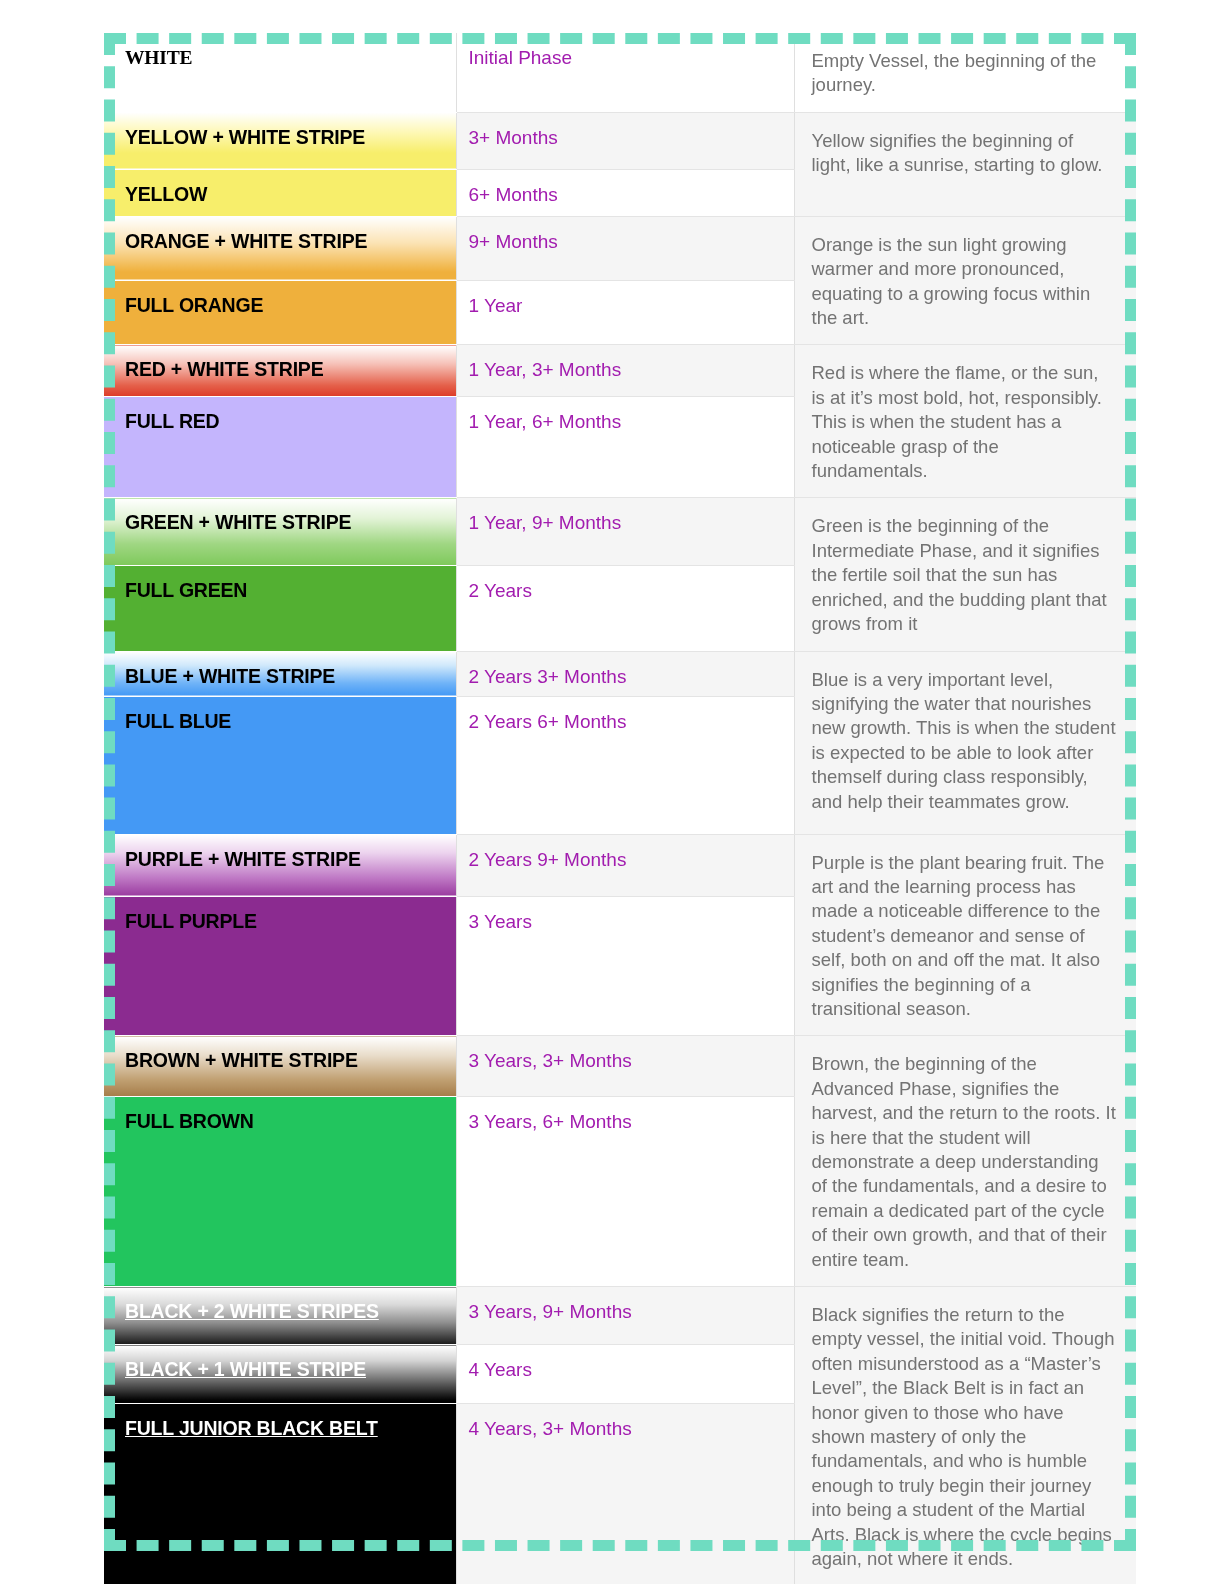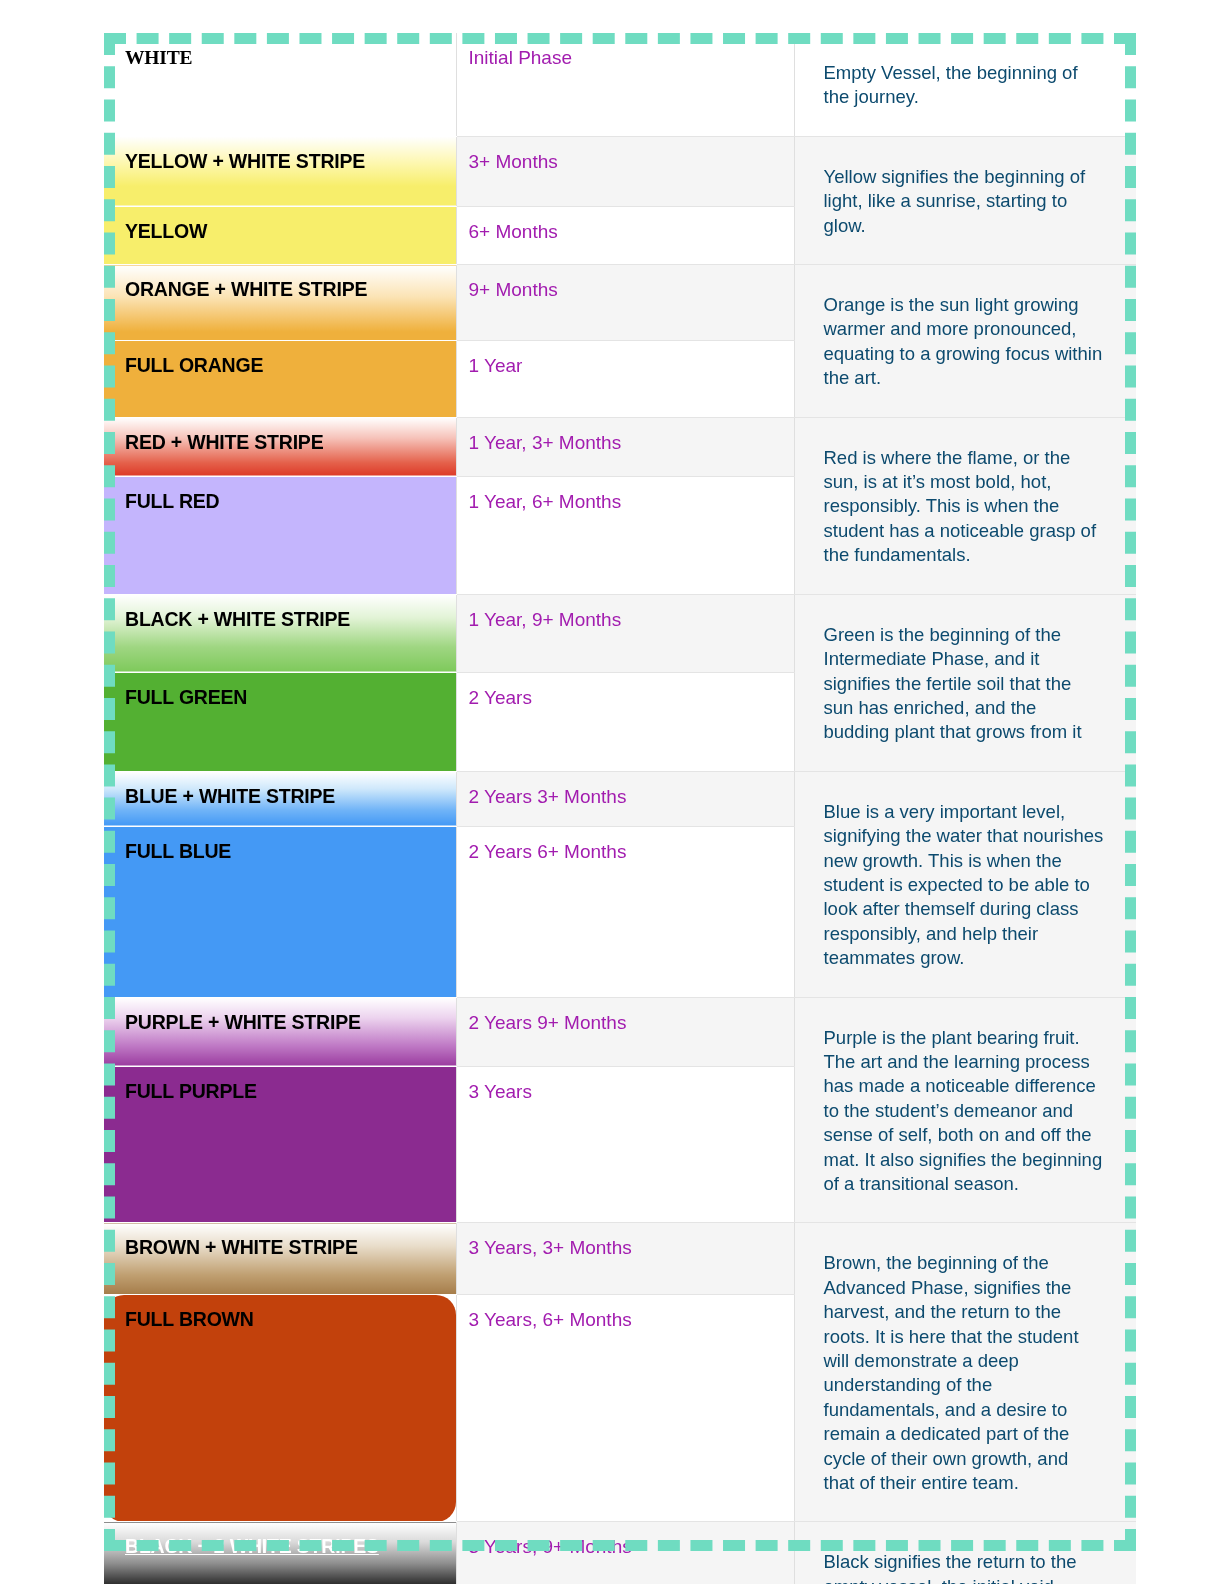--- a/index.html
+++ b/index.html
@@ -68,44 +68,44 @@
     display:block;
     font-size:19px;
     color:#a21caf;
     padding:13px 0 0 12px;
     line-height:1.25;
   }
   td.desc{
     border-bottom:1px solid #e4e4e4;
   }
   td.desc p{
-    margin:16px;
+    margin:4px;
     font-size:18.5px;
-    color:#0c4a6e;
+    color:#737373;
     padding:12px 16px 10px 13px;
     line-height:1.32;
   }
   .bg-white{background:#ffffff;}
   .bg-gray{background:#f5f5f5;}
 
   tr.r-white td.belt{background:#ffffff;font-family:Liberation Serif, serif;}
   tr.r-ystripe td.belt{background:linear-gradient(to bottom,#ffffff 0%,#fdf7b0 38%,#f7ee6b 72%,#f7ee6b 100%);}
   tr.r-yellow  td.belt{background:#f7ee6b;}
   tr.r-ostripe td.belt{background:linear-gradient(to bottom,#ffffff 0%,#fbe3b4 42%,#efb03c 88%,#efb03c 100%);}
   tr.r-orange  td.belt{background:#efb03c;}
   tr.r-rstripe td.belt{background:linear-gradient(to bottom,#ffffff 0%,#f6c3ba 35%,#e4614b 78%,#dd3b28 100%);}
   tr.r-red     td.belt{background:#c4b5fd;}
   tr.r-gstripe td.belt{background:linear-gradient(to bottom,#ffffff 0%,#e2f3d6 30%,#9fd682 68%,#7ec95b 100%);}
   tr.r-green   td.belt{background:#53b032;}
   tr.r-bstripe td.belt{background:linear-gradient(to bottom,#ffffff 0%,#cfe8fb 32%,#6fb3f7 72%,#4499f5 100%);}
   tr.r-blue    td.belt{background:#4499f5;}
   tr.r-pstripe td.belt{background:linear-gradient(to bottom,#ffffff 0%,#ecd3ee 30%,#c07bc6 70%,#9b3da0 100%);}
   tr.r-purple  td.belt{background:#8b2b90;}
   tr.r-brstripe td.belt{background:linear-gradient(to bottom,#ffffff 0%,#e8dcc9 32%,#c0a072 72%,#a57c49 100%);}
-  tr.r-brown   td.belt{background:#c2410c;border-radius:20px;}
+  tr.r-brown   td.belt{background:#22c55e;}
   tr.r-bk2 td.belt{background:linear-gradient(to bottom,#ffffff 0%,#d9d9d9 30%,#8e8e8e 62%,#1a1a1a 100%);}
   tr.r-bk1 td.belt{background:linear-gradient(to bottom,#ffffff 0%,#d4d4d4 26%,#7a7a7a 56%,#000000 95%);}
   tr.r-bk0 td.belt{background:#000000;}
 </style>
 </head>
 <body>
 
 <div id="page">
 
   <div id="frame"></div>
@@ -188,21 +188,21 @@
         <td class="belt" style="height:90px">
           <span class="belt-label">FULL RED</span>
         </td>
         <td class="time bg-white">
           <span>1 Year, 6+ Months</span>
         </td>
       </tr>
 
       <tr class="r-gstripe">
         <td class="belt" style="height:53px">
-          <span class="belt-label">BLACK + WHITE STRIPE</span>
+          <span class="belt-label">GREEN + WHITE STRIPE</span>
         </td>
         <td class="time bg-gray">
           <span>1 Year, 9+ Months</span>
         </td>
         <td class="desc bg-gray" rowspan="2">
           <p>Green is the beginning of the Intermediate Phase, and it signifies the fertile soil that the sun has enriched, and the budding plant that grows from it</p>
         </td>
       </tr>
 
       <tr class="r-green">

